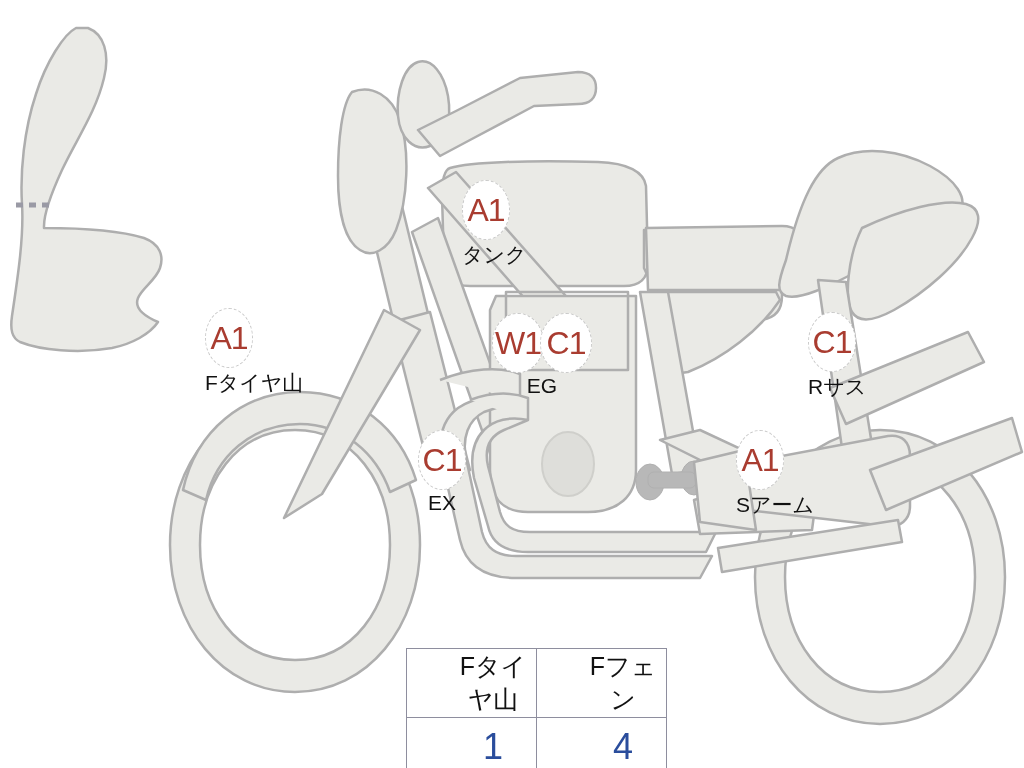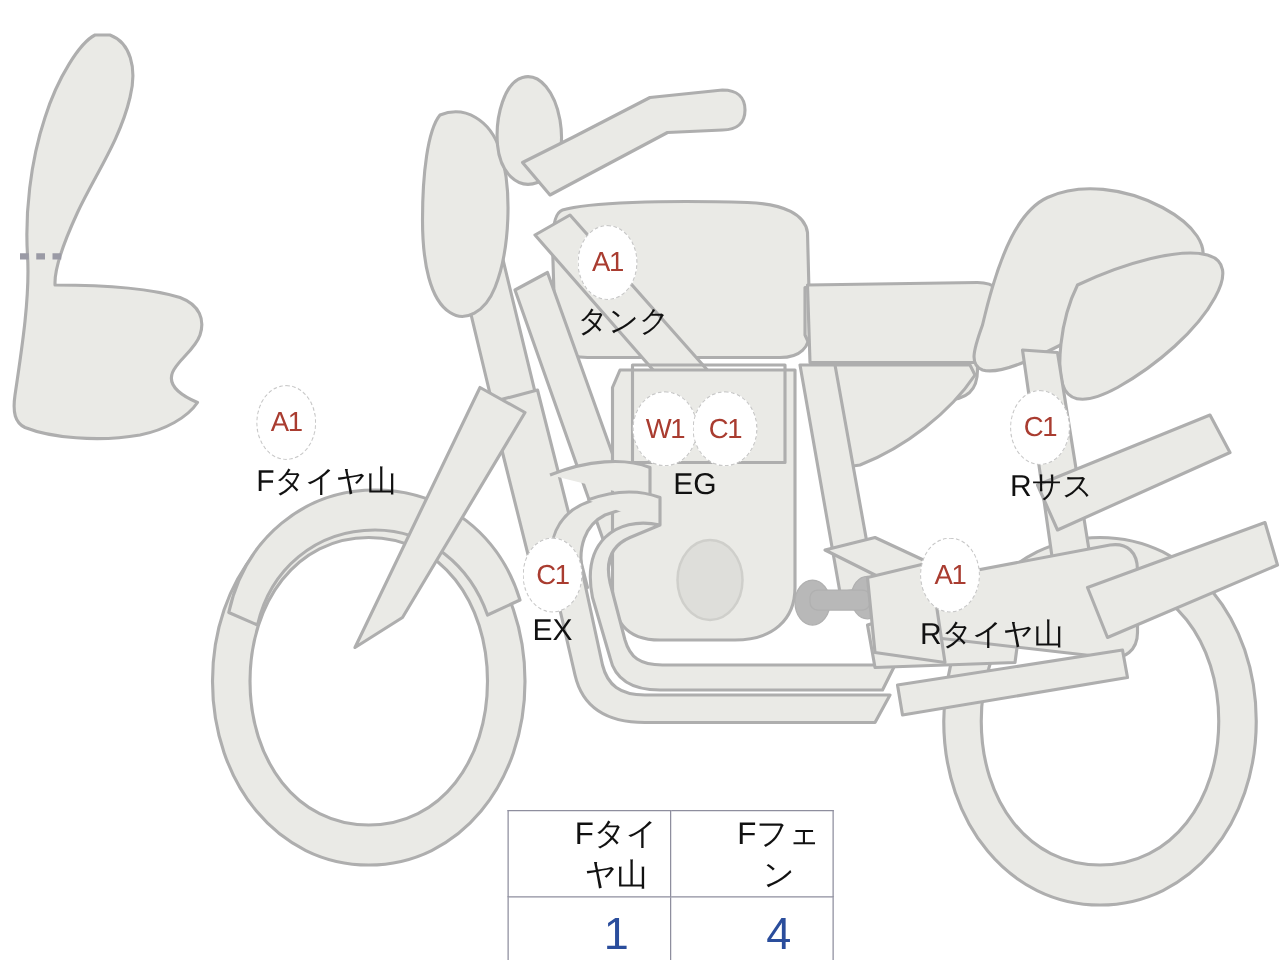--- a/index.html
+++ b/index.html
@@ -10,26 +10,26 @@
   }
   #stage{position:absolute;left:0;top:0;width:1024px;height:768px;}
   svg#bike{position:absolute;left:0;top:0;width:1024px;height:768px;}
 
   
   .marker{position:absolute;text-align:center;}
   .bubble{
     width:48px;height:60px;border-radius:50%;
     background:#ffffff;border:1px dashed #c9c9c9;
     display:flex;align-items:center;justify-content:center;
-    font-size:22px;line-height:1;color:#a93c30;
+    font-size:32px;line-height:1;color:#a93c30;
     letter-spacing:-1px;box-sizing:border-box;
   }
   .bubble.wide{width:52px;}
   .mlabel{
-    margin-top:1px;font-size:24px;color:#111111;white-space:nowrap;
+    margin-top:1px;font-size:21px;color:#111111;white-space:nowrap;
     text-align:center;
   }
   .pair{position:absolute;}
   .pair .bubbles{display:flex;}
   .pair .bubbles .bubble:nth-child(2){margin-left:-4px;}
 
   
   #tire-table{
     position:absolute;left:406px;top:648px;
     border-collapse:collapse;background:#ffffff;
@@ -203,24 +203,24 @@
     <div class="mlabel">EX</div>
   </div>
 
   <div class="marker" style="left:808px;top:312px;">
     <div class="bubble">C1</div>
     <div class="mlabel">Rサス</div>
   </div>
 
   <div class="marker" style="left:736px;top:430px;">
     <div class="bubble">A1</div>
-    <div class="mlabel">Rタイヤ山</div>
-  </div>
-
-  <div class="pair" style="left:492px;top:313px;margin-left:14px;">
+    <div class="mlabel">Sアーム</div>
+  </div>
+
+  <div class="pair" style="left:492px;top:313px;">
     <div class="bubbles">
       <div class="bubble wide">W1</div>
       <div class="bubble wide">C1</div>
     </div>
     <div class="mlabel">EG</div>
   </div>
 
   <table id="tire-table">
     <tbody>
         <tr>

